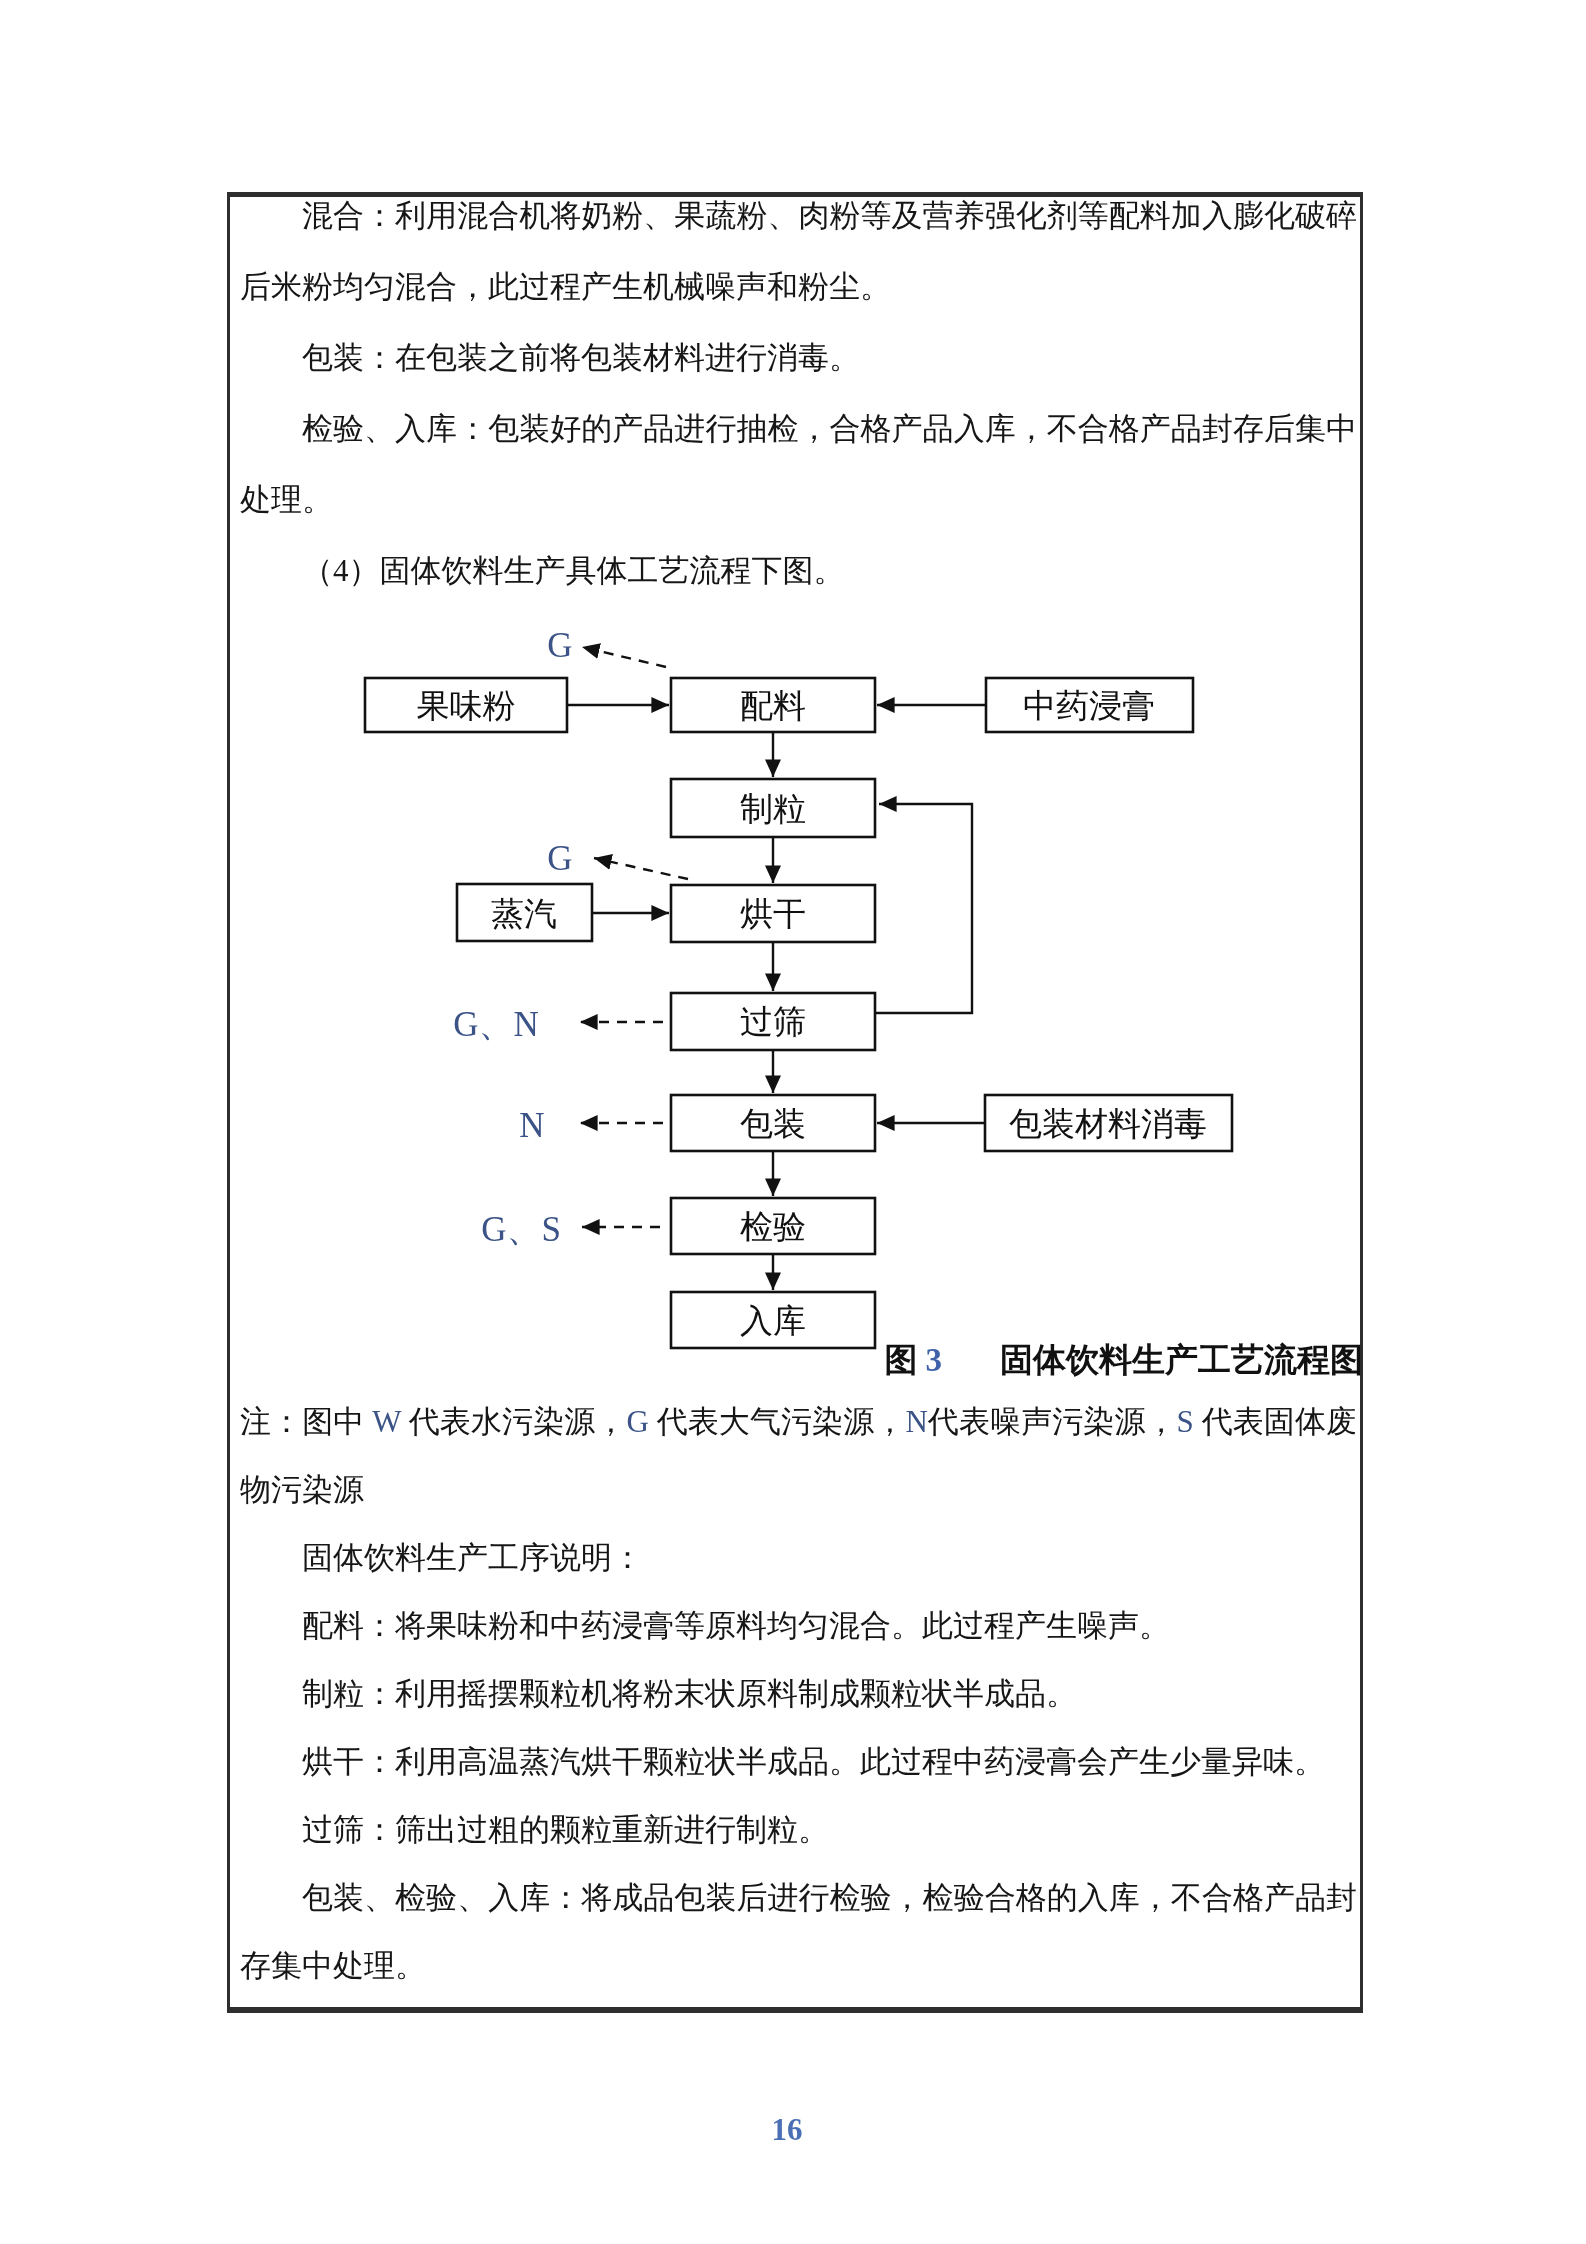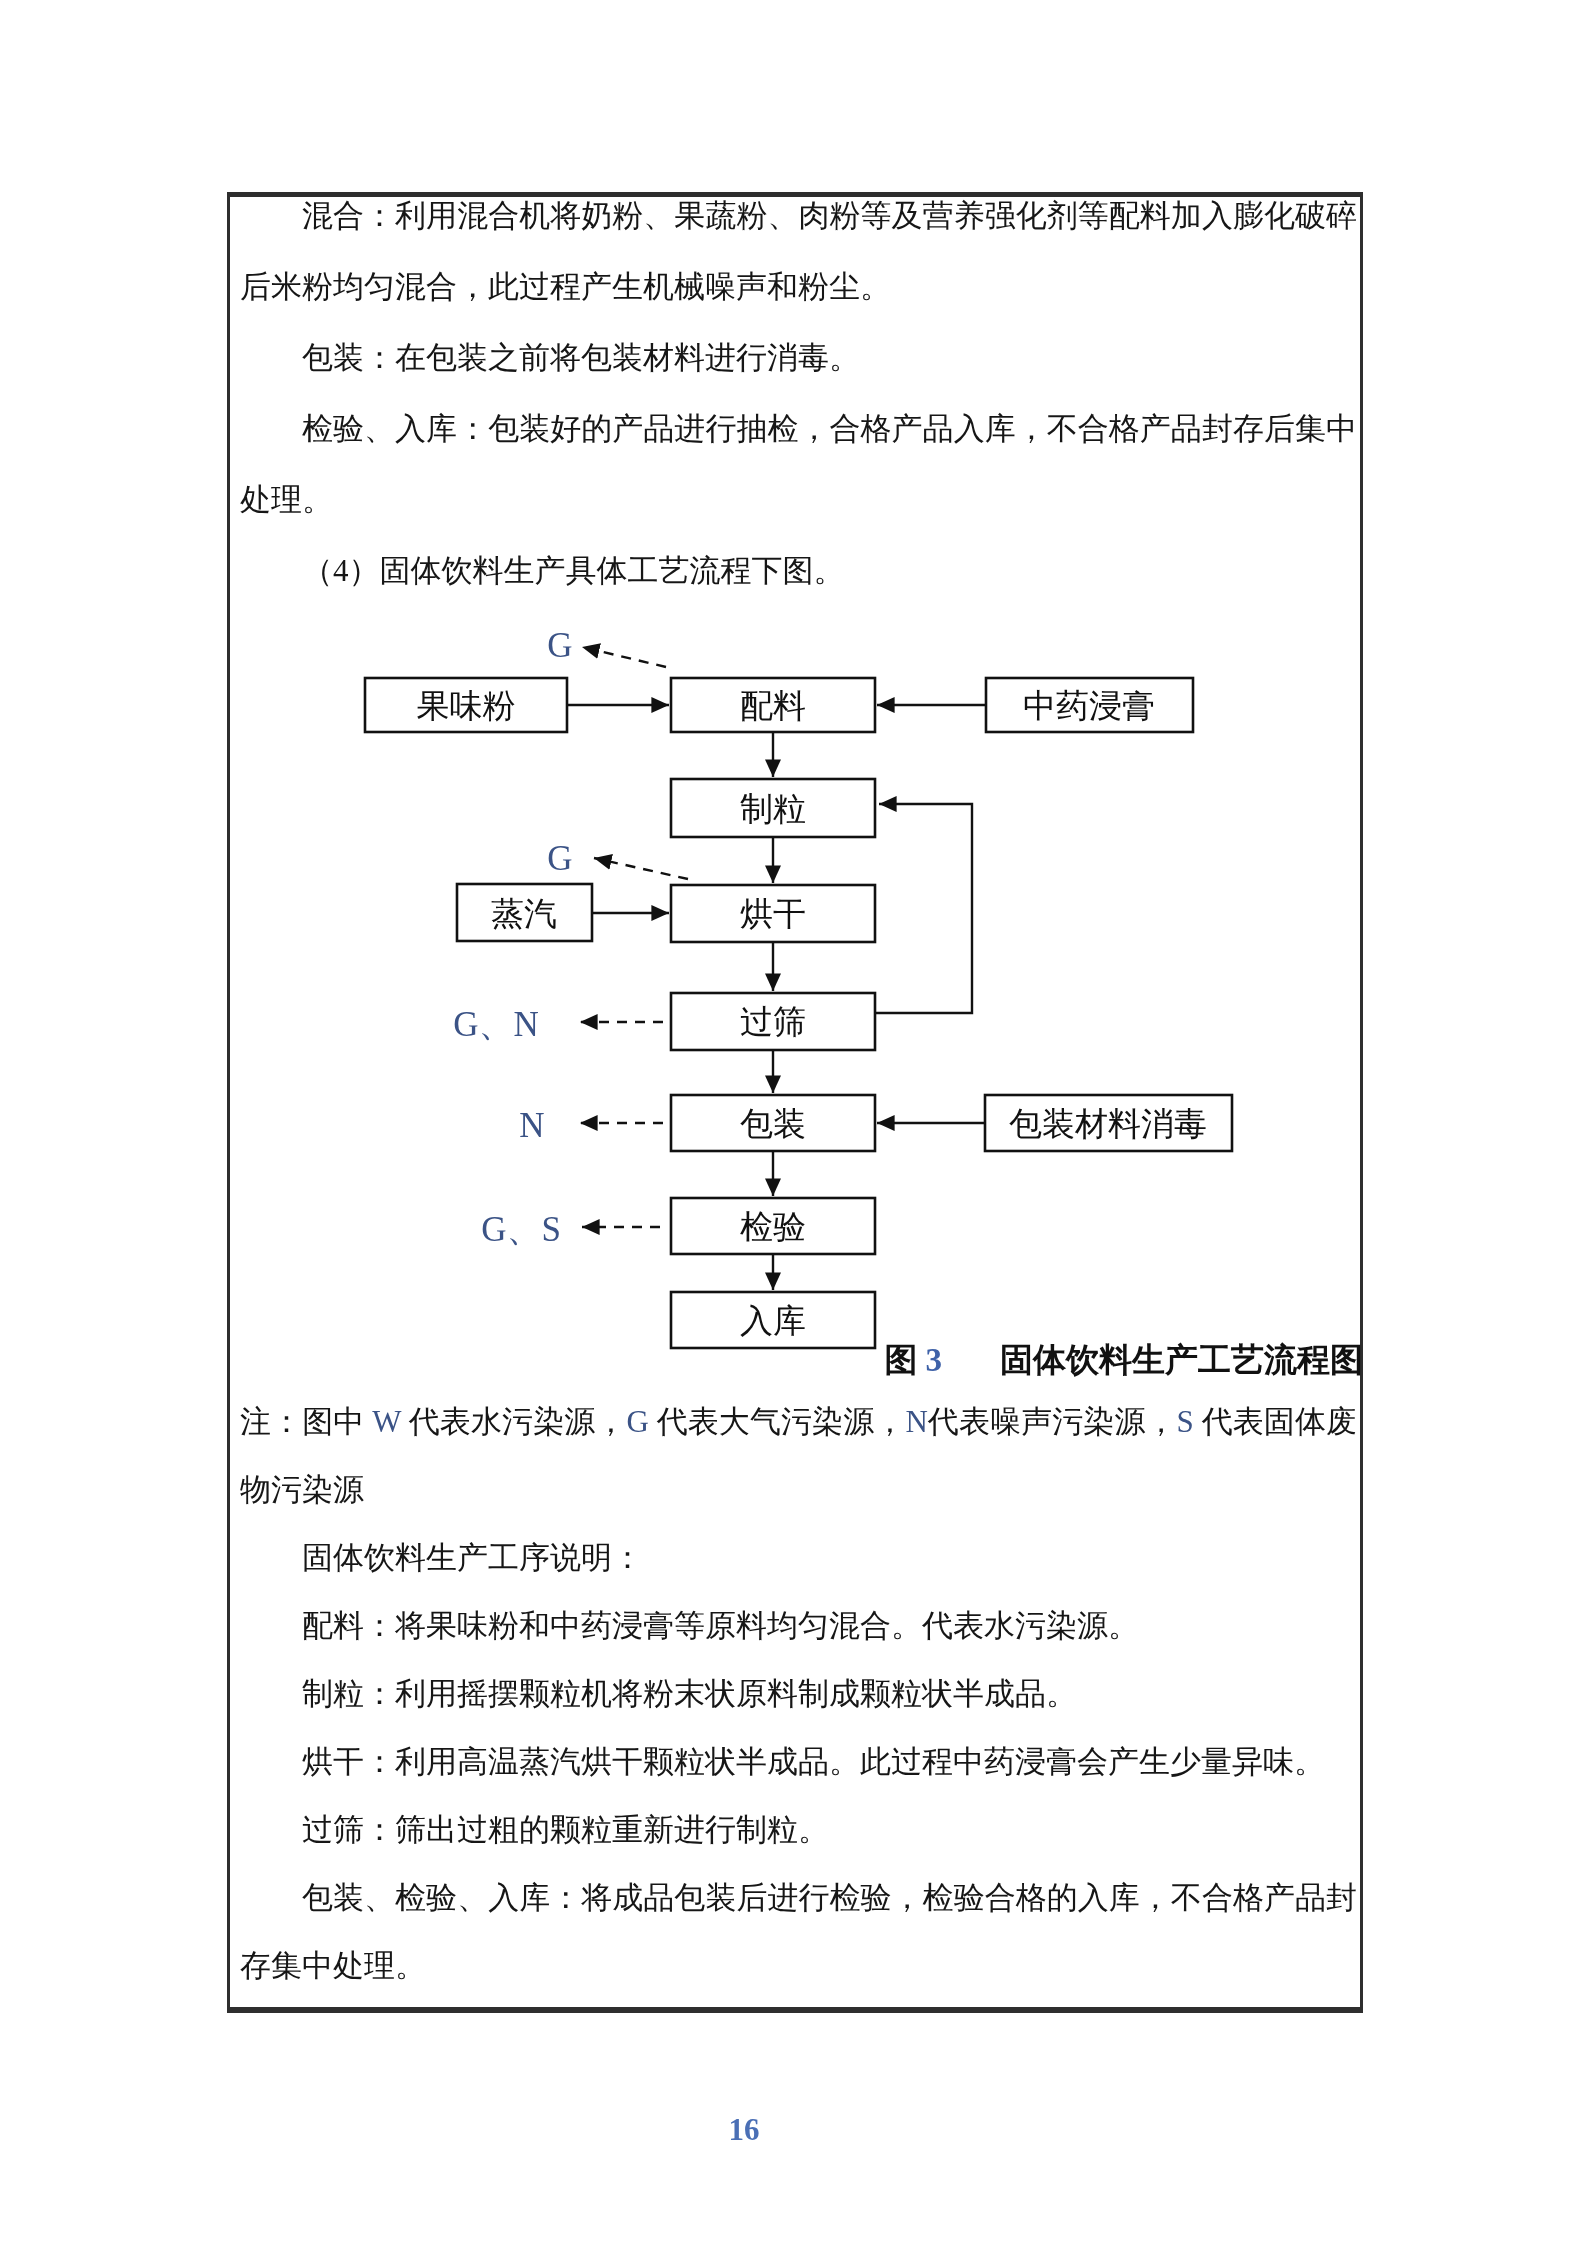--- a/index.html
+++ b/index.html
@@ -77,20 +77,21 @@
   }
   .page-number{
     position:absolute;
     left:0;top:2112px;
     width:100%;
     text-align:center;
     font-family:"Liberation Serif", serif;
     font-size:31px;
     font-weight:bold;
     color:#4a6fb5;
+    padding-left:43px;
   }
 </style>
 </head>
 <body>
 
 <div class="page">
 
   <div class="content-box"></div>
 
   <div class="intro-block">
@@ -166,21 +167,21 @@
     </g>
   </svg>
 
   <div class="caption">
     <span>图</span><span class="fig-num">3</span><span class="gap"></span><span>固体饮料生产工艺流程图</span>
   </div>
 
   <div class="bottom-block">
     <p class="para"><span>注：图中 </span><span class="lat">W</span><span> 代表水污染源，</span><span class="lat">G</span><span> 代表大气污染源，</span><span class="lat">N</span><span>代表噪声污染源，</span><span class="lat">S</span><span> 代表固体废物污染源</span></p>
     <p class="para indent">固体饮料生产工序说明：</p>
-    <p class="para indent">配料：将果味粉和中药浸膏等原料均匀混合。代表水污染源。</p>
+    <p class="para indent">配料：将果味粉和中药浸膏等原料均匀混合。此过程产生噪声。</p>
     <p class="para indent">制粒：利用摇摆颗粒机将粉末状原料制成颗粒状半成品。</p>
     <p class="para indent">烘干：利用高温蒸汽烘干颗粒状半成品。此过程中药浸膏会产生少量异味。</p>
     <p class="para indent">过筛：筛出过粗的颗粒重新进行制粒。</p>
     <p class="para indent">包装、检验、入库：将成品包装后进行检验，检验合格的入库，不合格产品封存集中处理。</p>
   </div>
 
   <div class="page-number">16</div>
 
 </div>
 

